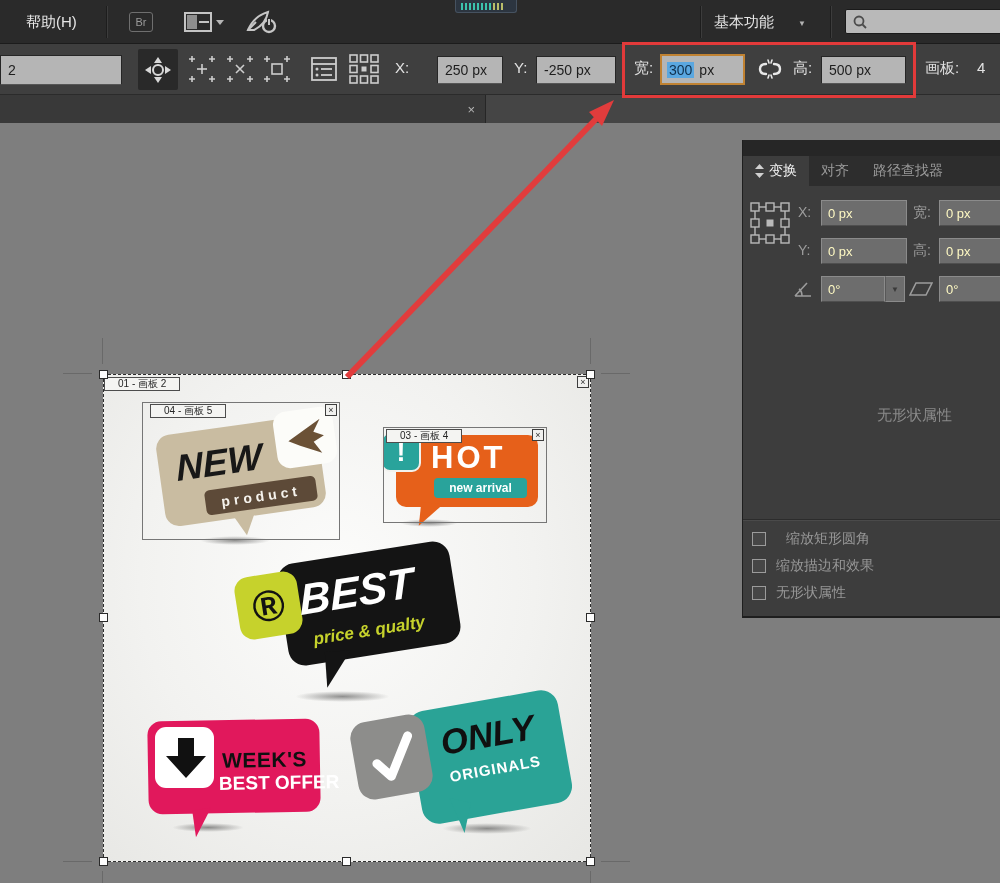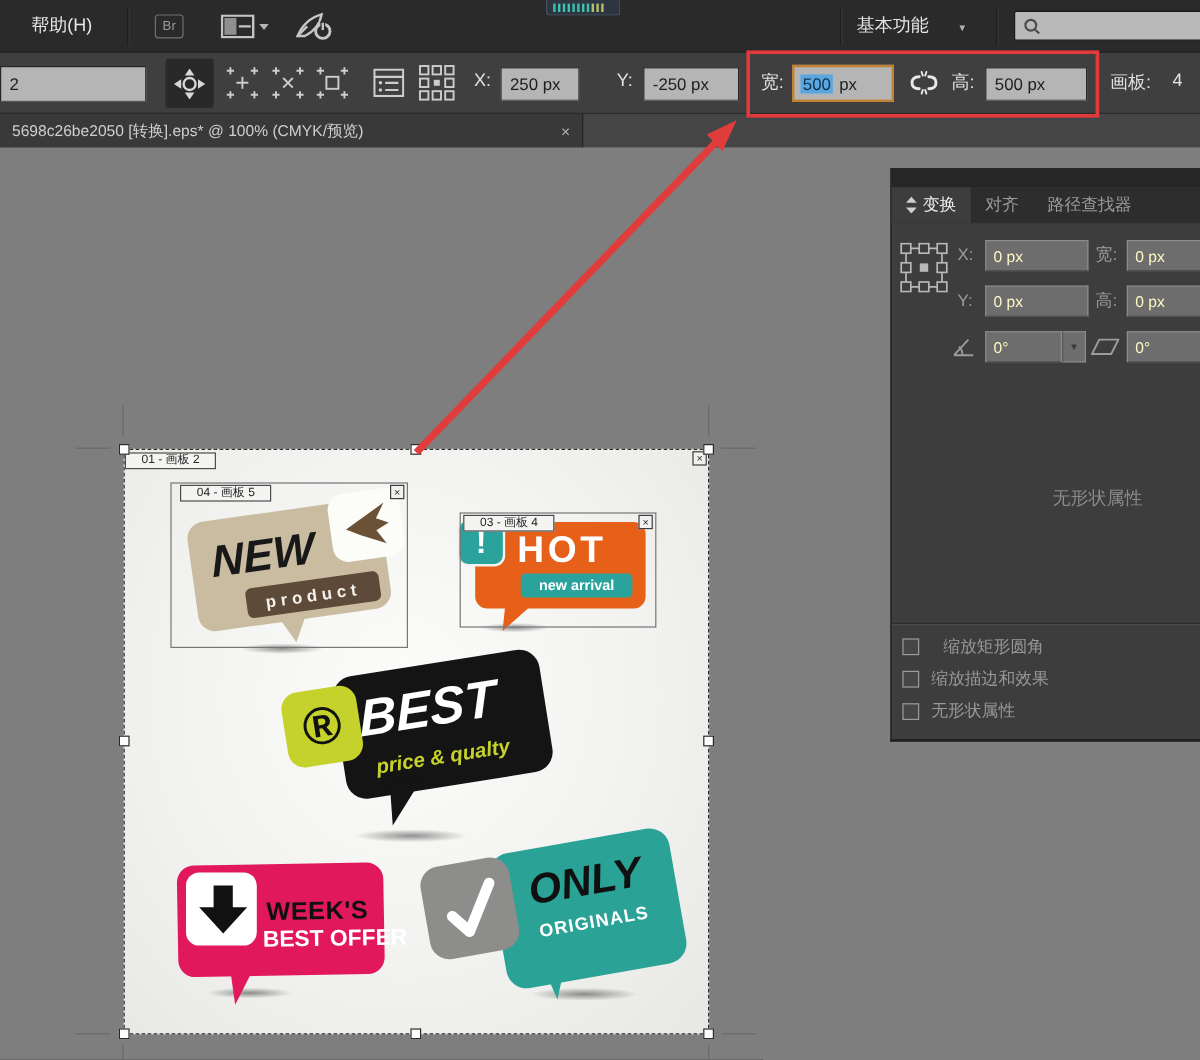--- a/index.html
+++ b/index.html
@@ -195,28 +195,28 @@
             <rect x="23" y="12.5" width="7" height="7"></rect>
           <rect x="2" y="23" width="7" height="7"></rect>
             <rect x="12.5" y="23" width="7" height="7"></rect>
             <rect x="23" y="23" width="7" height="7"></rect>
         </g>
         <rect x="13.5" y="13.5" width="5" height="5" fill="#cdcdcd"></rect>
       </svg>
     </div>
 
     <div class="abs clabel" style="left:395px;top:15px;">X:</div>
-    <div class="abs cfield" style="left:417px;top:12px;width:66px;height:28px;">250 px</div>
+    <div class="abs cfield" style="left:437px;top:12px;width:66px;height:28px;">250 px</div>
 
     <div class="abs clabel" style="left:514px;top:15px;">Y:</div>
     <div class="abs cfield" style="left:536px;top:12px;width:80px;height:28px;">-250 px</div>
 
     <div class="abs clabel" style="left:634px;top:15px;">宽:</div>
     <div class="abs wfield" style="left:660px;top:10px;width:85px;height:31px;">
-      <span class="wsel">500</span>
+      <span class="wsel">300</span>
       <span style="margin-left:5px;">px</span>
     </div>
 
     <div class="abs toolbtn" style="left:753px;top:10px;width:34px;height:30px;">
       <svg width="30" height="26">
         <g fill="none" stroke="#e8e8e8" stroke-width="2.4" stroke-linecap="round">
           <path d="M11,8 Q5,8 5,13 Q5,18 11,18"></path>
           <path d="M19,8 Q25,8 25,13 Q25,18 19,18"></path>
         </g>
         <g stroke="#e8e8e8" stroke-width="1.6" stroke-linecap="round">
@@ -232,21 +232,20 @@
     <div class="abs cfield" style="left:821px;top:12px;width:85px;height:28px;">500 px</div>
 
     <div class="abs clabel" style="left:925px;top:15px;">画板:</div>
     <div class="abs clabel" style="left:977px;top:15px;">4</div>
   </div>
 
   <div class="abs redrect" style="left:622px;top:42px;width:294px;height:56px;"></div>
 
   <div class="abs tabbar">
     <div class="abs doctab">
-      <span class="title">5698c26be2050 [转换].eps* @ 100% (CMYK/预览)</span>
       <span class="close">×</span>
     </div>
   </div>
 
   <div class="abs canvas">
 
     <div class="abs cropmark" style="left:102px;top:215px;width:1px;height:26px;"></div>
     <div class="abs cropmark" style="left:63px;top:250px;width:29px;height:1px;"></div>
     <div class="abs cropmark" style="left:590px;top:215px;width:1px;height:26px;"></div>
     <div class="abs cropmark" style="left:601px;top:250px;width:29px;height:1px;"></div>

